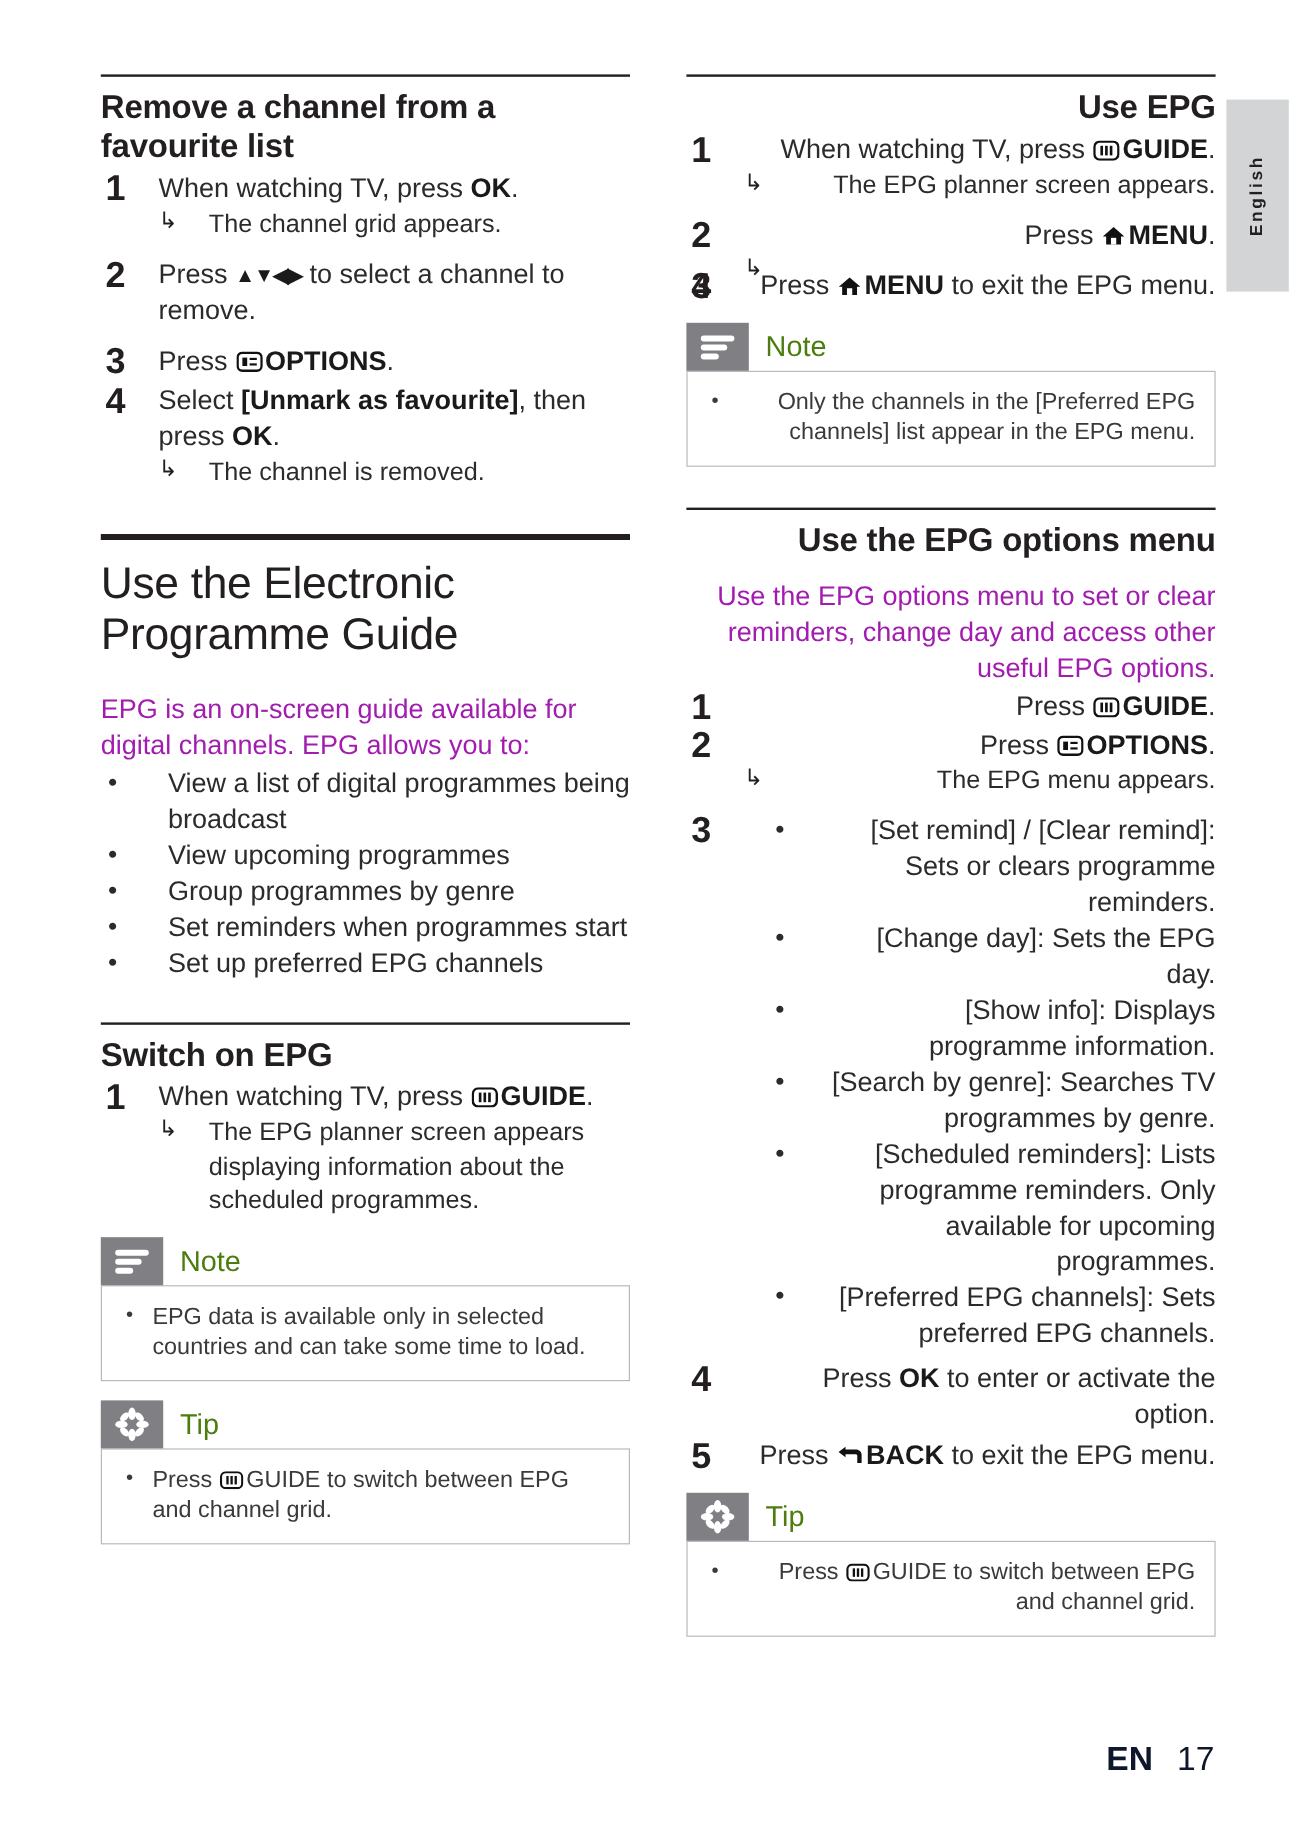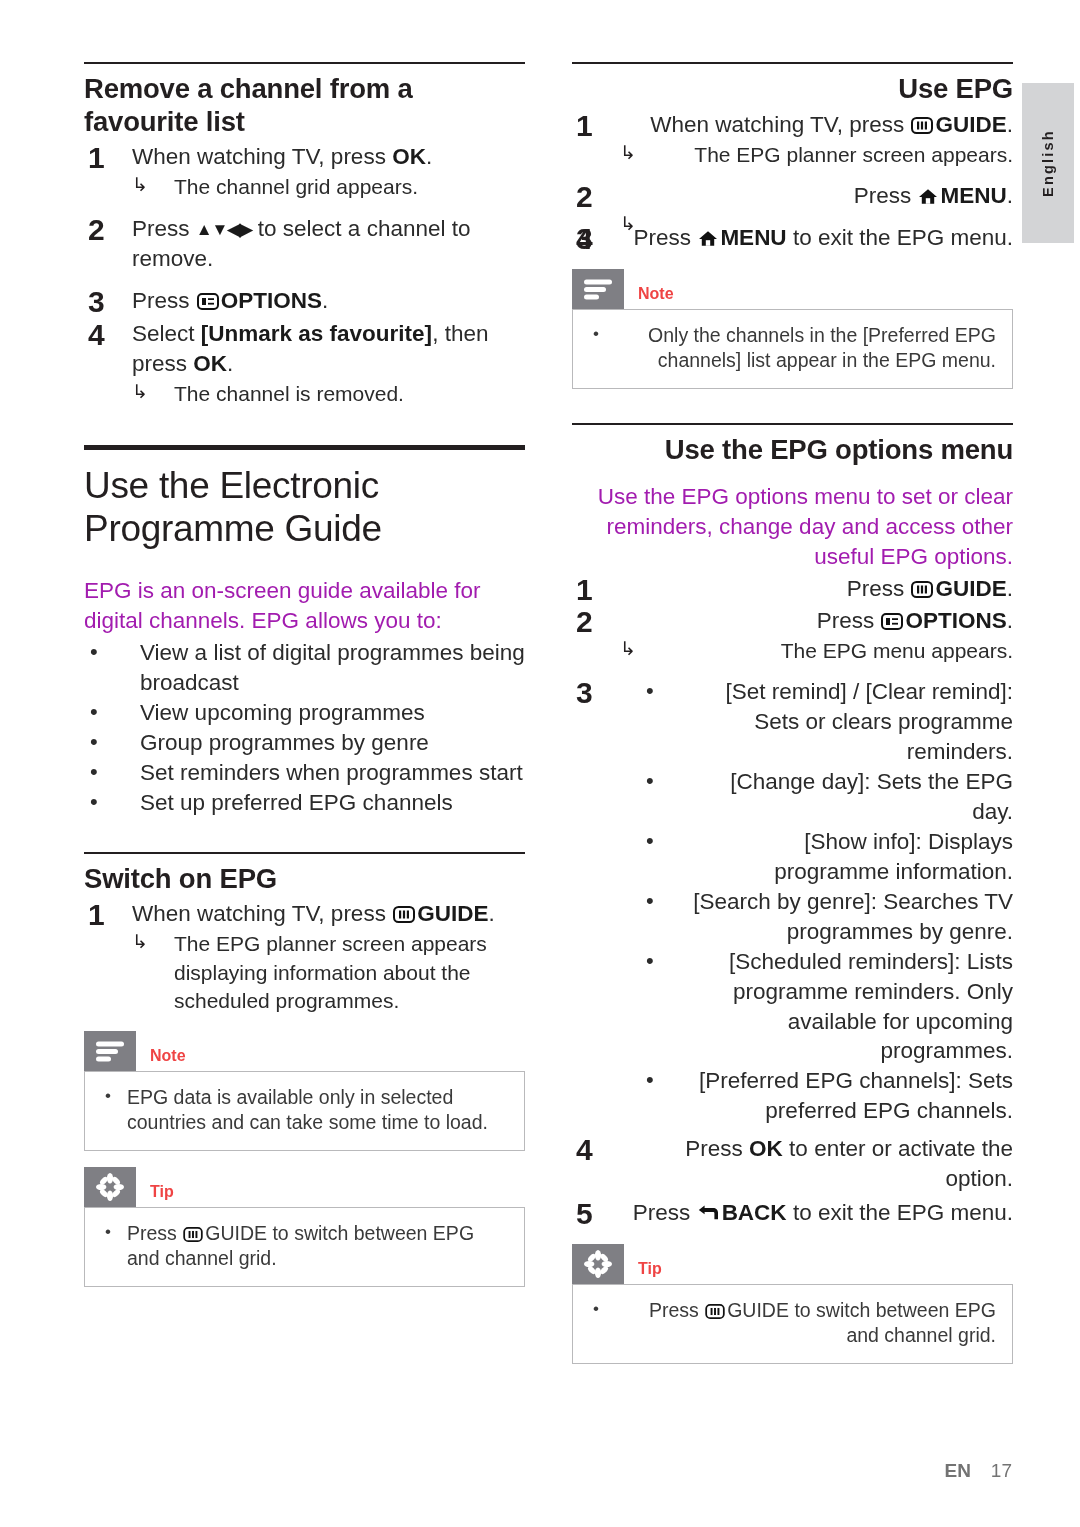--- a/index.html
+++ b/index.html
@@ -160,23 +160,23 @@
     width: 52px;
     height: 40px;
     background: #7f7f84;
     display: flex;
     align-items: center;
     justify-content: center;
     flex: 0 0 auto;
   }
   .badge svg { display: block; }
   .callout-title {
-    font-size: 16px;
-    font-weight: 700;
-    color: #ef4444;
+    font-size: 24px;
+    font-weight: 400;
+    color: #4d7c0f;
     margin-left: 14px;
     line-height: 1;
     padding-bottom: 7px;
   }
   .callout-body {
     border: 1px solid #b9b9bb;
     padding: 13px 16px 15px 16px;
   }
   .callout-body ul { list-style: none; margin: 0; padding: 0; }
   .callout-body li {
@@ -207,22 +207,22 @@
     letter-spacing: -1px;
     vertical-align: 1px;
     color: #111;
   }
 
   
   .footer {
     position: absolute;
     right: 68px;
     bottom: 45px;
-    font-size: 19px;
-    color: #737373;
+    font-size: 28px;
+    color: #0f172a;
   }
   .footer .en { font-weight: 700; }
   .footer .pg { font-weight: 300; margin-left: 20px; }
 
   .spacer-lg { height: 34px; }
   .spacer-sm { height: 12px; }
 </style>
 </head>
 <body>
 

